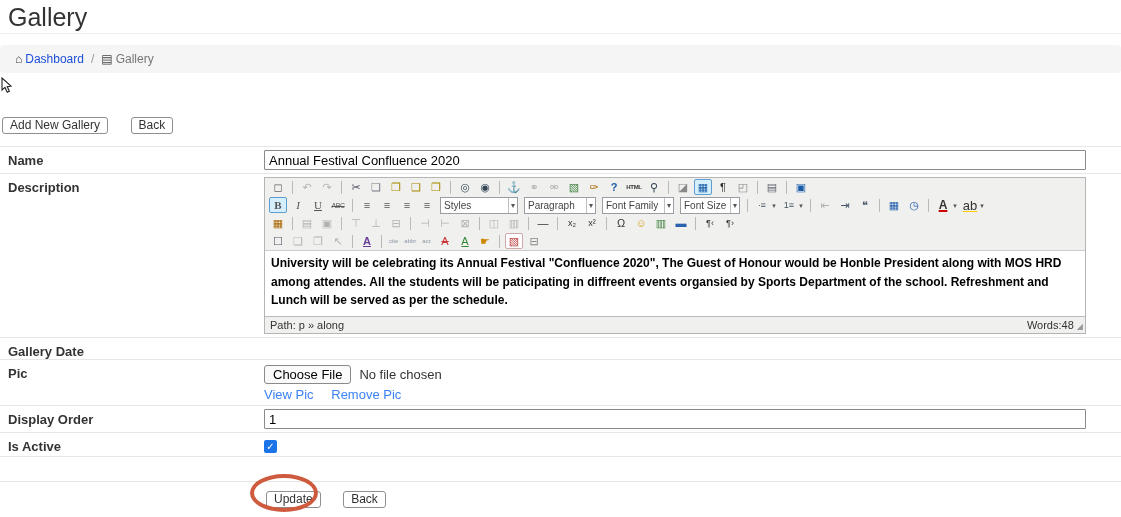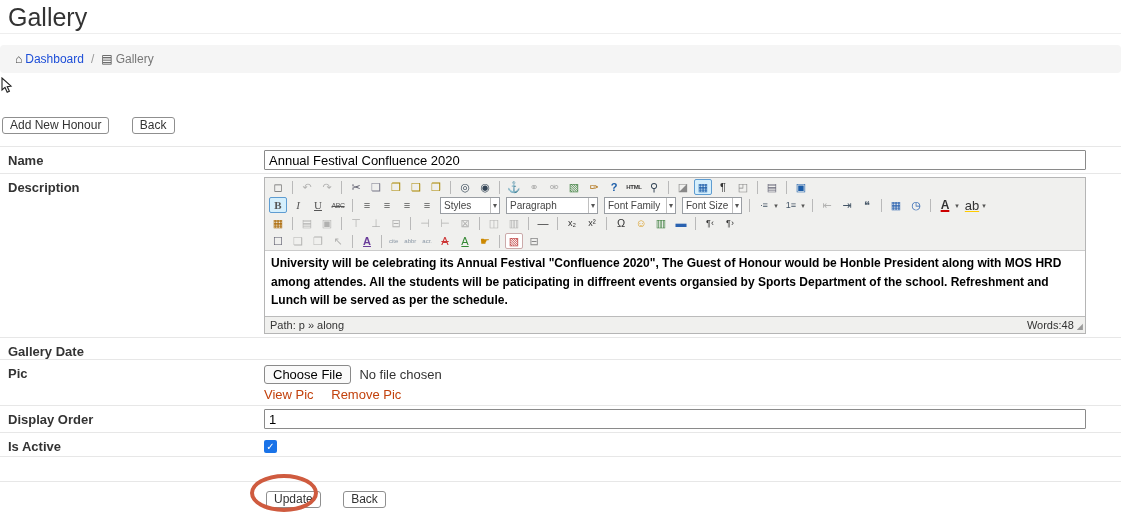--- a/index.html
+++ b/index.html
@@ -74,21 +74,21 @@
   }
   .editor-status {
     height:17px; border-top:1px solid #bbb; background:#f0f0ee; display:flex;
     justify-content:space-between; align-items:center; font-size:11px; color:#333; padding:0 2px 0 5px;
   }
   .resize-handle { color:#999; font-size:8px; cursor:nwse-resize; }
   
   .file-line { display:flex; align-items:center; gap:8px; font-size:13px; color:#333; height:22px; }
   .file-btn { background:#fafafa; border:1px solid #8a8a8a; border-radius:3px; font-size:13px; padding:1px 8px; cursor:pointer; }
   .pic-links { margin-top:2px; font-size:13px; }
-  .pic-links a { color:#c2410c; text-decoration:none; margin-right:14px;margin-top:22px; }
+  .pic-links a { color:#3b82f6; text-decoration:none; margin-right:14px;margin-top:22px; }
   
   .checkbox {
     width:13px; height:13px; background:#1a73e8; border-radius:2px; margin-top:4px;
     color:#fff; font-size:10px; line-height:13px; text-align:center; cursor:pointer;
   }
   
   .bottom-actions { margin-top:24px; border-top:1px solid #e7e7e7; padding:7px 0 0 266px; position:relative; }
   .bottom-actions .btn { position:relative; z-index:2; }
   .update-gap { display:inline-block; width:18px; }
   .annotation-ellipse {
@@ -113,21 +113,21 @@
     <span class="cicon">▤</span>
     <span>Gallery</span>
   </span>
 </div>
 
 <svg class="cursor" width="14" height="18" viewBox="0 0 14 18">
   <path d="M2 1 L2 13 L5 10.4 L7.2 15.2 L9.4 14.2 L7.2 9.6 L11 9.2 Z" fill="#fff" stroke="#222" stroke-width="1.1"></path>
 </svg>
 
 <div class="top-actions">
-  <button class="btn">Add New Honour</button><span class="btn-gap"></span>
+  <button class="btn">Add New Gallery</button><span class="btn-gap"></span>
   <button class="btn">Back</button>
 </div>
 
 <div class="form">
 
   <div class="form-row">
     <div class="form-label">Name</div>
     <div class="form-value">
       <input class="text-input" type="text" value="Annual Festival Confluence 2020" style="">
     </div>
@@ -174,25 +174,25 @@
             <div class="tb-row">
               <span class="tb-btn act bold serif">B</span>
               <span class="tb-btn italic serif">I</span>
               <span class="tb-btn underline serif">U</span>
               <span class="tb-btn strike">ABC</span>
               <span class="tb-sep"></span>
               <span class="tb-btn" style="color: rgb(85, 85, 85);">≡</span>
               <span class="tb-btn" style="color: rgb(85, 85, 85);">≡</span>
               <span class="tb-btn" style="color: rgb(85, 85, 85);">≡</span>
               <span class="tb-btn" style="color: rgb(85, 85, 85);">≡</span>
-              <span class="tb-dd" style="width: 60px; justify-content: space-between;">
+              <span class="tb-dd" style="width: 78px; justify-content: space-between;">
                 <span>Styles</span>
                 <span class="dd-arrow">▾</span>
               </span>
-              <span class="tb-dd" style="width: 92px;">
+              <span class="tb-dd" style="width: 72px;">
                 <span>Paragraph</span>
                 <span class="dd-arrow">▾</span>
               </span>
               <span class="tb-dd" style="width: 72px;">
                 <span>Font Family</span>
                 <span class="dd-arrow">▾</span>
               </span>
               <span class="tb-dd" style="width: 60px;">
                 <span>Font Size</span>
                 <span class="dd-arrow">▾</span>

